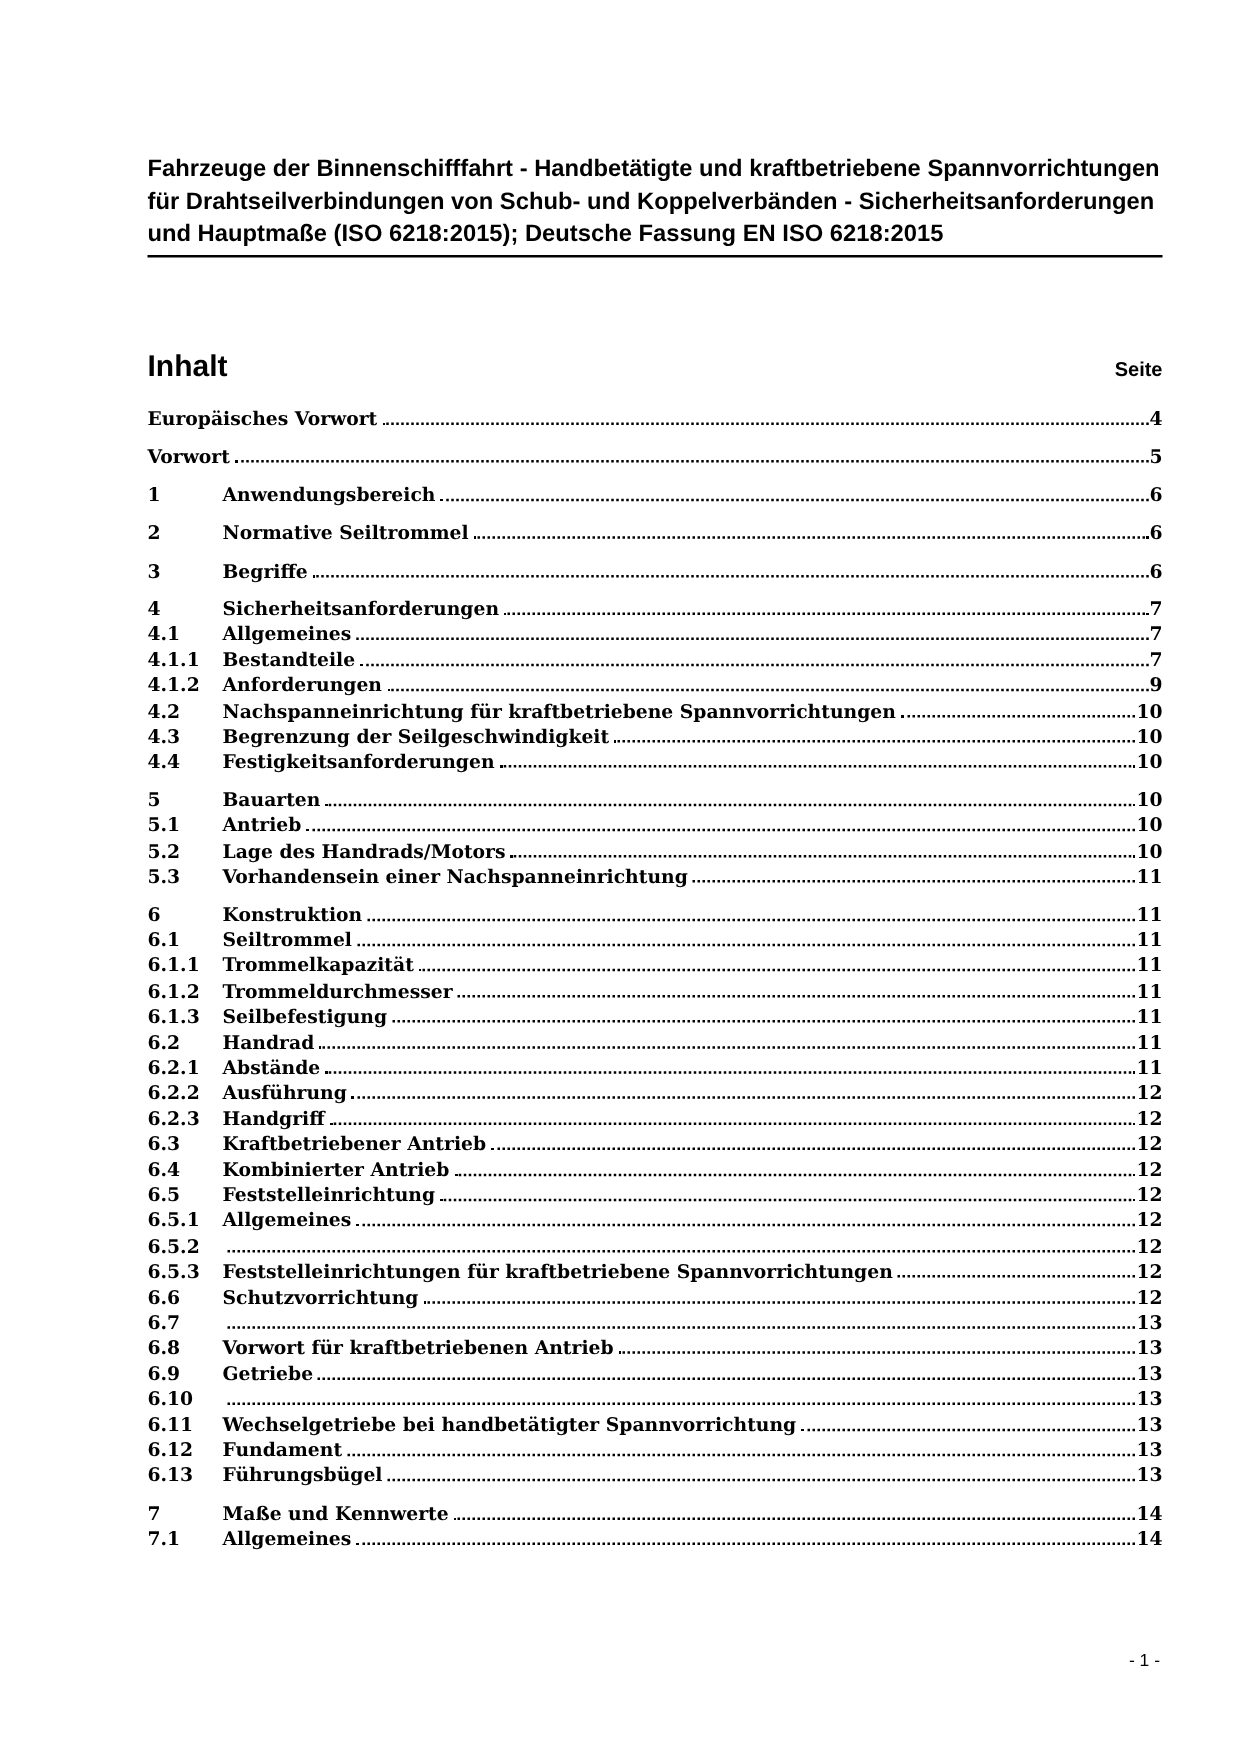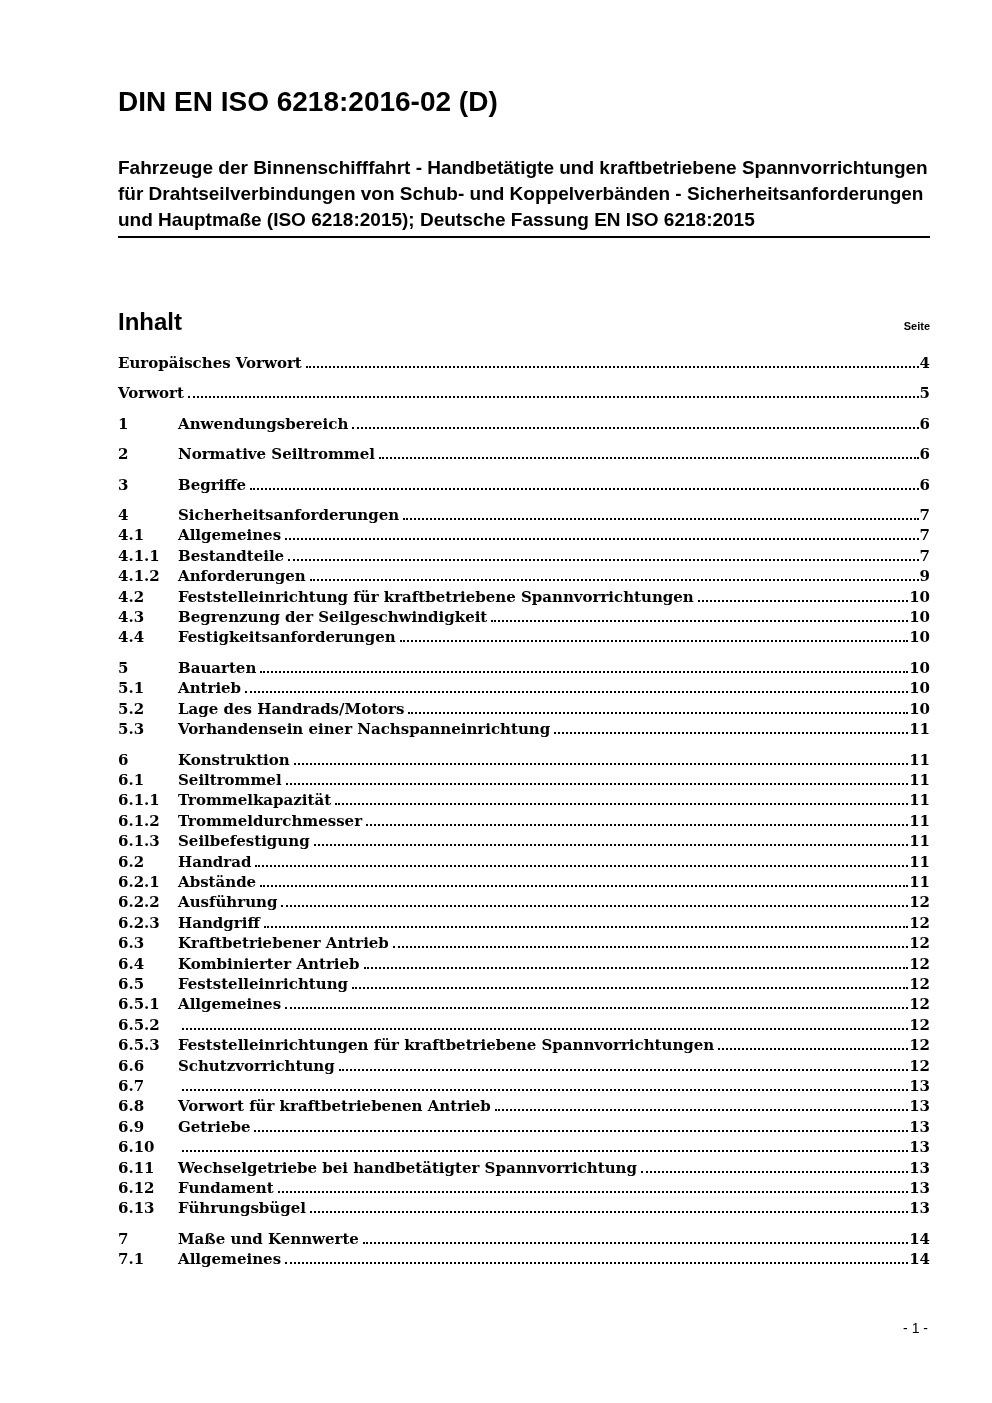--- a/index.html
+++ b/index.html
@@ -39,21 +39,21 @@
   .toc-header {
     display: flex;
     justify-content: space-between;
     align-items: baseline;
     margin-top: 34px;
     font-family: "Liberation Sans", sans-serif;
     font-weight: bold;
     gap: 36px;
   }
   .toc-heading { font-size: 24px; line-height: 30px; }
-  .toc-page-label { font-size: 11px; margin-top: 48px; }
+  .toc-page-label { font-size: 16px; margin-top: 48px; }
   .toc-list {
     margin-top: 16px;
     font-family: "DejaVu Serif", "Liberation Serif", serif;
     font-weight: bold;
     font-size: 15px;
   }
   .toc-row {
     display: flex;
     align-items: baseline;
     line-height: 20.4px;
@@ -76,21 +76,20 @@
     font-family: "Liberation Sans", sans-serif;
     font-size: 14px;
     color: #000000;
   }
 </style>
 </head>
 <body>
 
 <div class="page">
 
-  <h1 class="doc-code">DIN EN ISO 6218:2016-02 (D)</h1>
 
   <p class="doc-title">Fahrzeuge der Binnenschifffahrt - Handbetätigte und kraftbetriebene Spannvorrichtungen für Drahtseilverbindungen von Schub- und Koppelverbänden - Sicherheitsanforderungen und Hauptmaße (ISO 6218:2015); Deutsche Fassung EN ISO 6218:2015</p>
 
   <div class="rule"></div>
 
   <div class="toc-header">
     <span class="toc-heading">Inhalt</span>
     <span class="toc-page-label">Seite</span>
   </div>
 
@@ -142,21 +141,21 @@
         <span class="toc-page">7</span>
       </div>
       <div class="toc-row">
         <span class="toc-num">4.1.2</span>
         <span class="toc-label">Anforderungen</span>
         <span class="toc-dots"></span>
         <span class="toc-page">9</span>
       </div>
       <div class="toc-row">
         <span class="toc-num">4.2</span>
-        <span class="toc-label">Feststelleinrichtung für kraftbetriebene Spannvorrichtungen</span>
+        <span class="toc-label">Nachspanneinrichtung für kraftbetriebene Spannvorrichtungen</span>
         <span class="toc-dots"></span>
         <span class="toc-page">10</span>
       </div>
       <div class="toc-row">
         <span class="toc-num">4.3</span>
         <span class="toc-label">Begrenzung der Seilgeschwindigkeit</span>
         <span class="toc-dots"></span>
         <span class="toc-page">10</span>
       </div>
       <div class="toc-row">

